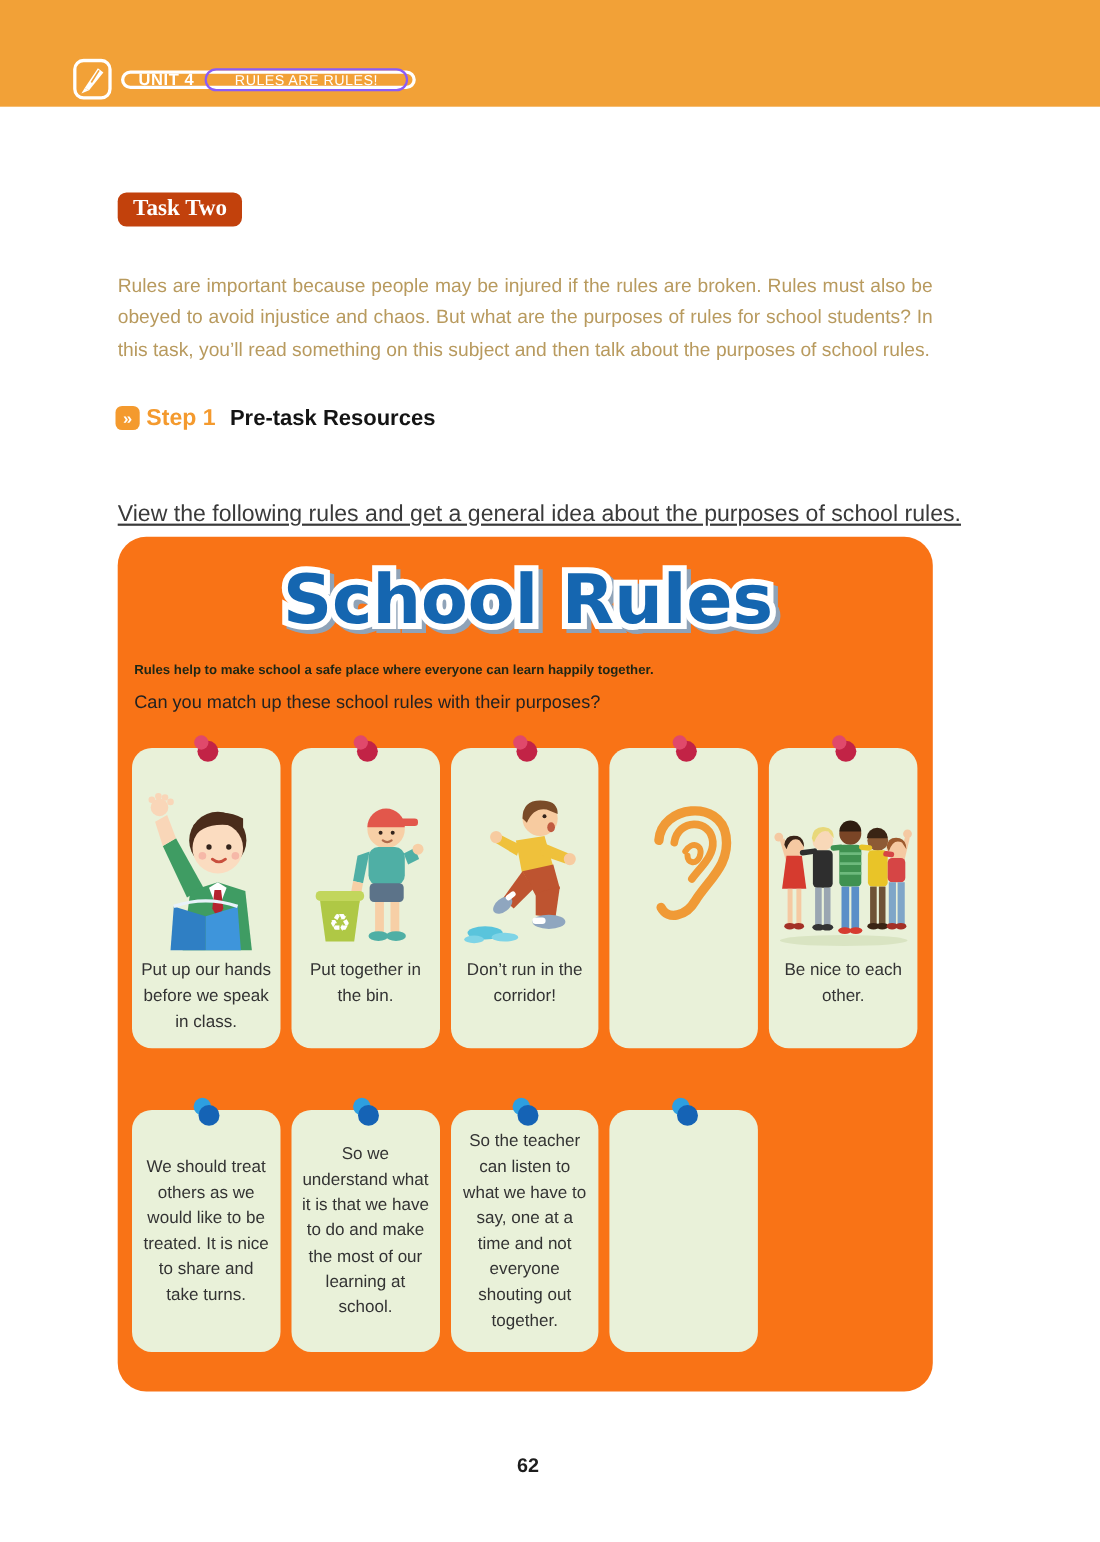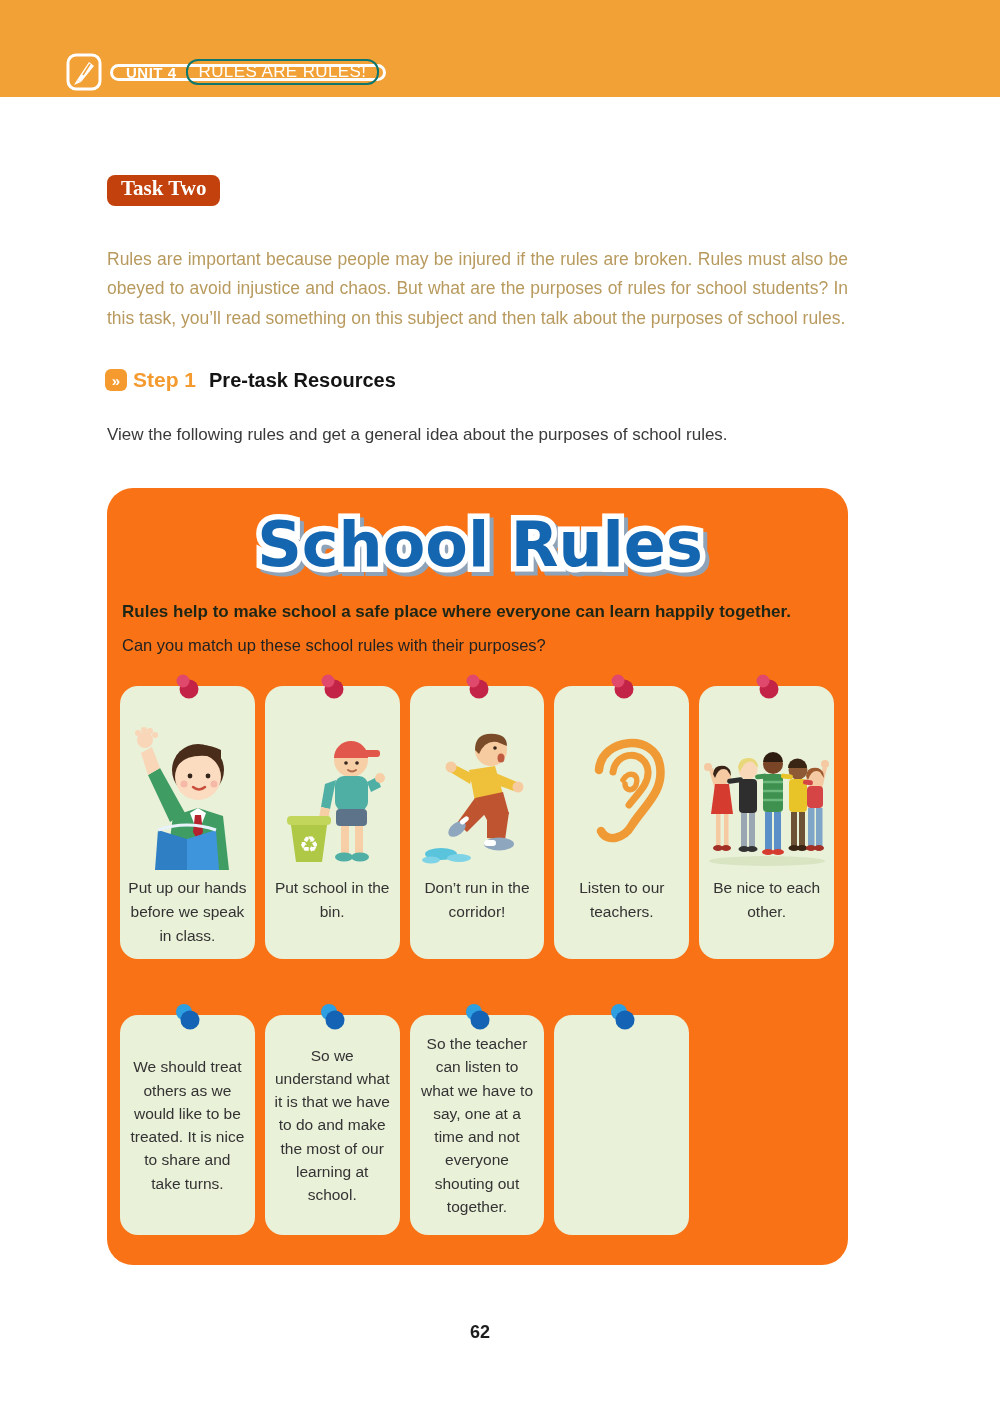--- a/index.html
+++ b/index.html
@@ -7,41 +7,41 @@
     width:1000px;height:1402px;position:relative;overflow:hidden;
     background:#ffffff;font-family:"Liberation Sans",sans-serif;
   }
   
   .header{position:absolute;top:0;left:0;width:1000px;height:97px;background:#F2A137;}
   .brand{position:absolute;left:66px;top:53px;display:flex;align-items:center;gap:8px;}
   .pen-box{width:36px;height:38px;flex:0 0 auto;}
   .unit-pill{border:3px solid #fff;border-radius:18px;display:flex;align-items:center;
     gap:9px;padding:2px 4px 2px 13px;height:17px;box-sizing:border-box;}
   .unit-label{color:#fff;font-weight:bold;font-size:15px;letter-spacing:.5px;white-space:nowrap;}
-  .unit-title-pill{border:2px solid #0f766e;border-radius:12px;padding:1px 11px;color:#fff;
-    font-size:17px;letter-spacing:.4px;white-space:nowrap;}
+  .unit-title-pill{border:2px solid #8b5cf6;border-radius:12px;padding:1px 26px;color:#fff;
+    font-size:13px;letter-spacing:.4px;white-space:nowrap;}
   
   .task-row{position:absolute;top:175px;left:107px;display:flex;align-items:center;gap:15px;}
   .task-badge{background:#c2410c;color:#fff;border-radius:8px;padding:1px 14px 5px;
     font-family:"Liberation Serif",serif;font-weight:bold;font-size:21px;}
   .task-title{color:#A8893B;font-family:"Liberation Serif",serif;font-weight:bold;font-size:24px;}
   .intro{position:absolute;top:227px;left:107px;width:741px;color:#B89A5E;
     font-size:17.5px;line-height:29.5px;text-align:justify;}
   
   .step-row{position:absolute;top:368px;left:105px;display:flex;align-items:center;gap:6px;}
   .step-marker{width:22px;height:22px;background:#F49A2E;border-radius:6px;color:#fff;
     font-weight:bold;font-size:15px;display:flex;align-items:center;justify-content:center;}
   .step-label{color:#F49A2E;font-weight:bold;font-size:21px;}
   .step-title{color:#141414;font-weight:bold;font-size:20px;margin-left:7px;}
-  .instruction{position:absolute;top:408px;left:107px;font-size:17px;color:#3a3a3a;}
+  .instruction{position:absolute;top:435px;left:107px;font-size:21px;color:#3a3a3a;text-decoration:underline;}
   
   .panel{position:absolute;top:488px;left:107px;width:741px;height:777px;background:#f97316;
     border-radius:26px;box-sizing:border-box;padding:14px 14px 0 13px;}
   .panel-title-svg{display:block;margin:4px auto 0;}
-  .lead-bold{font-weight:bold;font-size:17px;color:#1d2616;margin-top:14px;padding-left:2px;}
+  .lead-bold{font-weight:bold;font-size:12px;color:#1d2616;margin-top:14px;padding-left:2px;}
   .lead-q{font-size:16.5px;color:#222;margin-top:14px;padding-left:2px;}
   .cards-row{display:grid;grid-template-columns:repeat(5,1fr);gap:10px;margin-top:31px;}
   .card{position:relative;background:#E9F1D9;border-radius:18px;height:273px;
     display:flex;flex-direction:column;align-items:center;}
   .pin{position:absolute;top:-13px;left:50%;transform:translateX(-50%);}
   .illus{margin-top:16px;height:168px;display:flex;align-items:flex-end;justify-content:center;}
   .caption{font-size:15.5px;line-height:1.55;color:#333;text-align:center;padding:6px 8px 0;}
   .purpose-row{margin-top:56px;}
   .p-card{height:220px;justify-content:center;padding:12px 8px;box-sizing:border-box;}
   .p-text{font-size:15.5px;line-height:1.5;color:#333;text-align:center;}
@@ -148,21 +148,21 @@
           <rect x="63" y="89" width="31" height="17" rx="4" fill="#5C7389"></rect>
           <rect x="68" y="106" width="8" height="28" fill="#F7CFA6"></rect>
           <rect x="82" y="106" width="8" height="28" fill="#F7CFA6"></rect>
           <ellipse cx="71" cy="137" rx="9" ry="4.5" fill="#4FAFA5"></ellipse>
           <ellipse cx="87" cy="137" rx="9" ry="4.5" fill="#4FAFA5"></ellipse>
           <rect x="14" y="96" width="44" height="9" rx="4" fill="#C2D65C"></rect>
           <polygon points="18,105 54,105 49,142 23,142" fill="#AFC845"></polygon>
           <text x="36" y="132" text-anchor="middle" font-size="22" fill="#ffffff">♻</text>
         </svg>
       </div>
-      <div class="caption">Put school in the bin.</div>
+      <div class="caption">Put together in the bin.</div>
     </div>
 
     <div class="card">
       <svg class="pin" width="26" height="28" viewBox="0 0 26 28">
         <circle cx="15" cy="16" r="9.5" fill="#C22346"></circle>
           <circle cx="9" cy="8" r="6.5" fill="#E0496B"></circle>
       </svg>
       <div class="illus">
         <svg width="120" height="150" viewBox="0 0 120 150">
           <ellipse cx="24" cy="134" rx="16" ry="6" fill="#59C4DC"></ellipse>
@@ -194,21 +194,20 @@
         <circle cx="15" cy="16" r="9.5" fill="#C22346"></circle>
           <circle cx="9" cy="8" r="6.5" fill="#E0496B"></circle>
       </svg>
       <div class="illus">
         <svg width="110" height="150" viewBox="0 0 110 150">
           <path d="M32,50 C34,18 88,12 93,46 C97,72 77,86 65,105 C57,119 40,123 34,111" fill="none" stroke="#F09A36" stroke-width="8.5" stroke-linecap="round"></path>
           <path d="M46,52 C49,30 79,30 81,51 C82,64 71,73 62,85" fill="none" stroke="#F09A36" stroke-width="7" stroke-linecap="round"></path>
           <path d="M56,60 C62,50 73,54 69,65 C66,72 58,71 58,64" fill="none" stroke="#F09A36" stroke-width="5.5" stroke-linecap="round"></path>
         </svg>
       </div>
-      <div class="caption">Listen to our teachers.</div>
     </div>
 
     <div class="card">
       <svg class="pin" width="26" height="28" viewBox="0 0 26 28">
         <circle cx="15" cy="16" r="9.5" fill="#C22346"></circle>
           <circle cx="9" cy="8" r="6.5" fill="#E0496B"></circle>
       </svg>
       <div class="illus">
         <svg width="128" height="150" viewBox="0 0 128 150">
           <ellipse cx="64" cy="141" rx="58" ry="5" fill="#D9E4C2"></ellipse>

